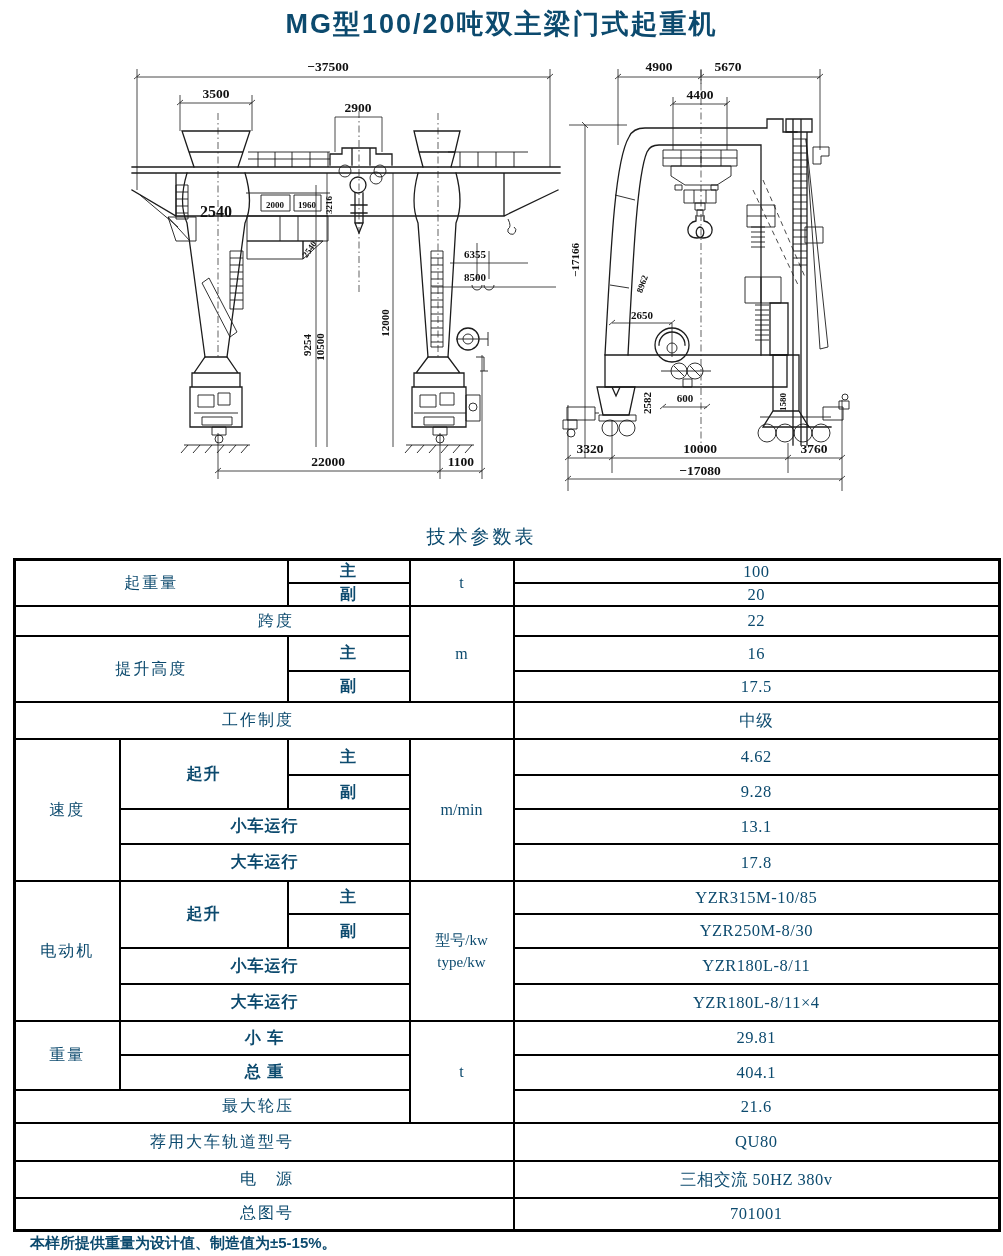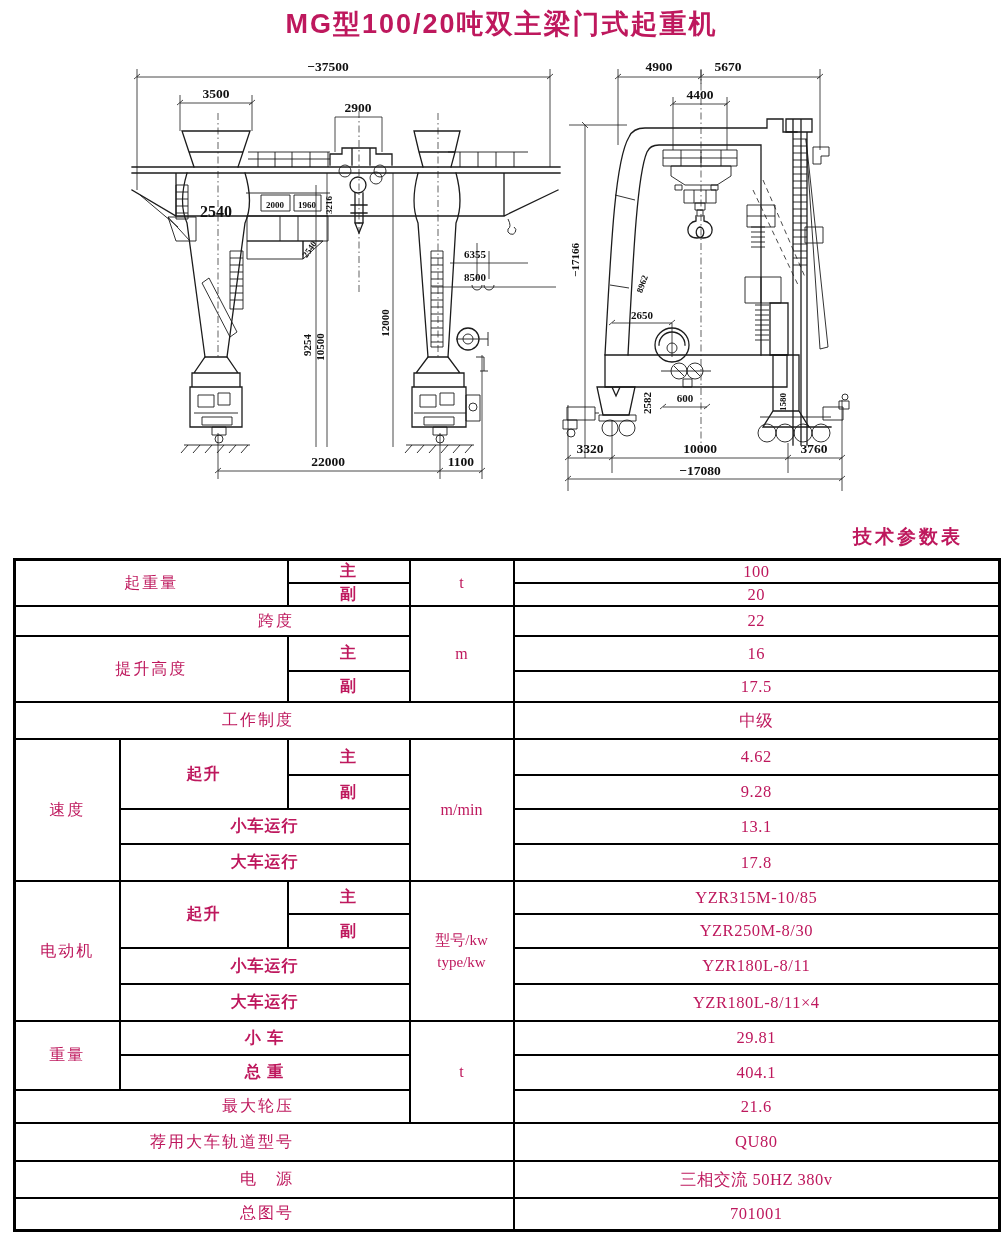--- a/index.html
+++ b/index.html
@@ -1,21 +1,21 @@
 <!DOCTYPE html>
 <html><head>
 <meta charset="utf-8">
 <style>
   html,body{margin:0;padding:0;background:#e8e8e4;}
   .page{position:relative;width:1003px;height:1256px;background:#fff;margin:0 auto;overflow:hidden;
-        font-family:"Liberation Sans",sans-serif;color:#be185d;}
+        font-family:"Liberation Sans",sans-serif;color:#0c4a6e;}
   .page-title{position:absolute;top:6px;left:0;width:100%;text-align:center;
         font-size:27px;font-weight:bold;letter-spacing:2px;}
-  .table-title{position:absolute;top:524px;left:0;width:96%;text-align:right;
-        font-size:19px;font-weight:bold;letter-spacing:3px;}
+  .table-title{position:absolute;top:524px;left:0;width:96%;text-align:center;
+        font-size:19px;font-weight:normal;letter-spacing:3px;}
   .footnote{position:absolute;top:1234px;left:30px;font-size:15px;font-weight:bold;}
 
   svg{position:absolute;overflow:visible;}
   .st{stroke:#1c1c1c;stroke-width:1.3;fill:none;stroke-linecap:square;}
   .tn{stroke:#1c1c1c;stroke-width:0.9;fill:none;}
   .dm{stroke:#1c1c1c;stroke-width:0.8;fill:none;}
   .dash{stroke:#1c1c1c;stroke-width:0.7;fill:none;stroke-dasharray:7 3 1.5 3;}
   .dash2{stroke:#1c1c1c;stroke-width:0.8;fill:none;stroke-dasharray:5 4;}
   text.dim{font:bold 11px "Liberation Serif",serif;fill:#111;text-anchor:middle;}
   text.dim-lg{font:bold 13.5px "Liberation Serif",serif;fill:#111;text-anchor:middle;}
@@ -318,14 +318,15 @@
       </tr>
       <tr style="height:32px">
         <td class="g" colspan="4">
             <span class="lz">总图号</span>
           </td>
         <td class="v">701001</td>
       </tr>
     </tbody>
   </table>
 
+  <div class="footnote">本样所提供重量为设计值、制造值为±5-15%。</div>
 
 </div>
 
 </body></html>

